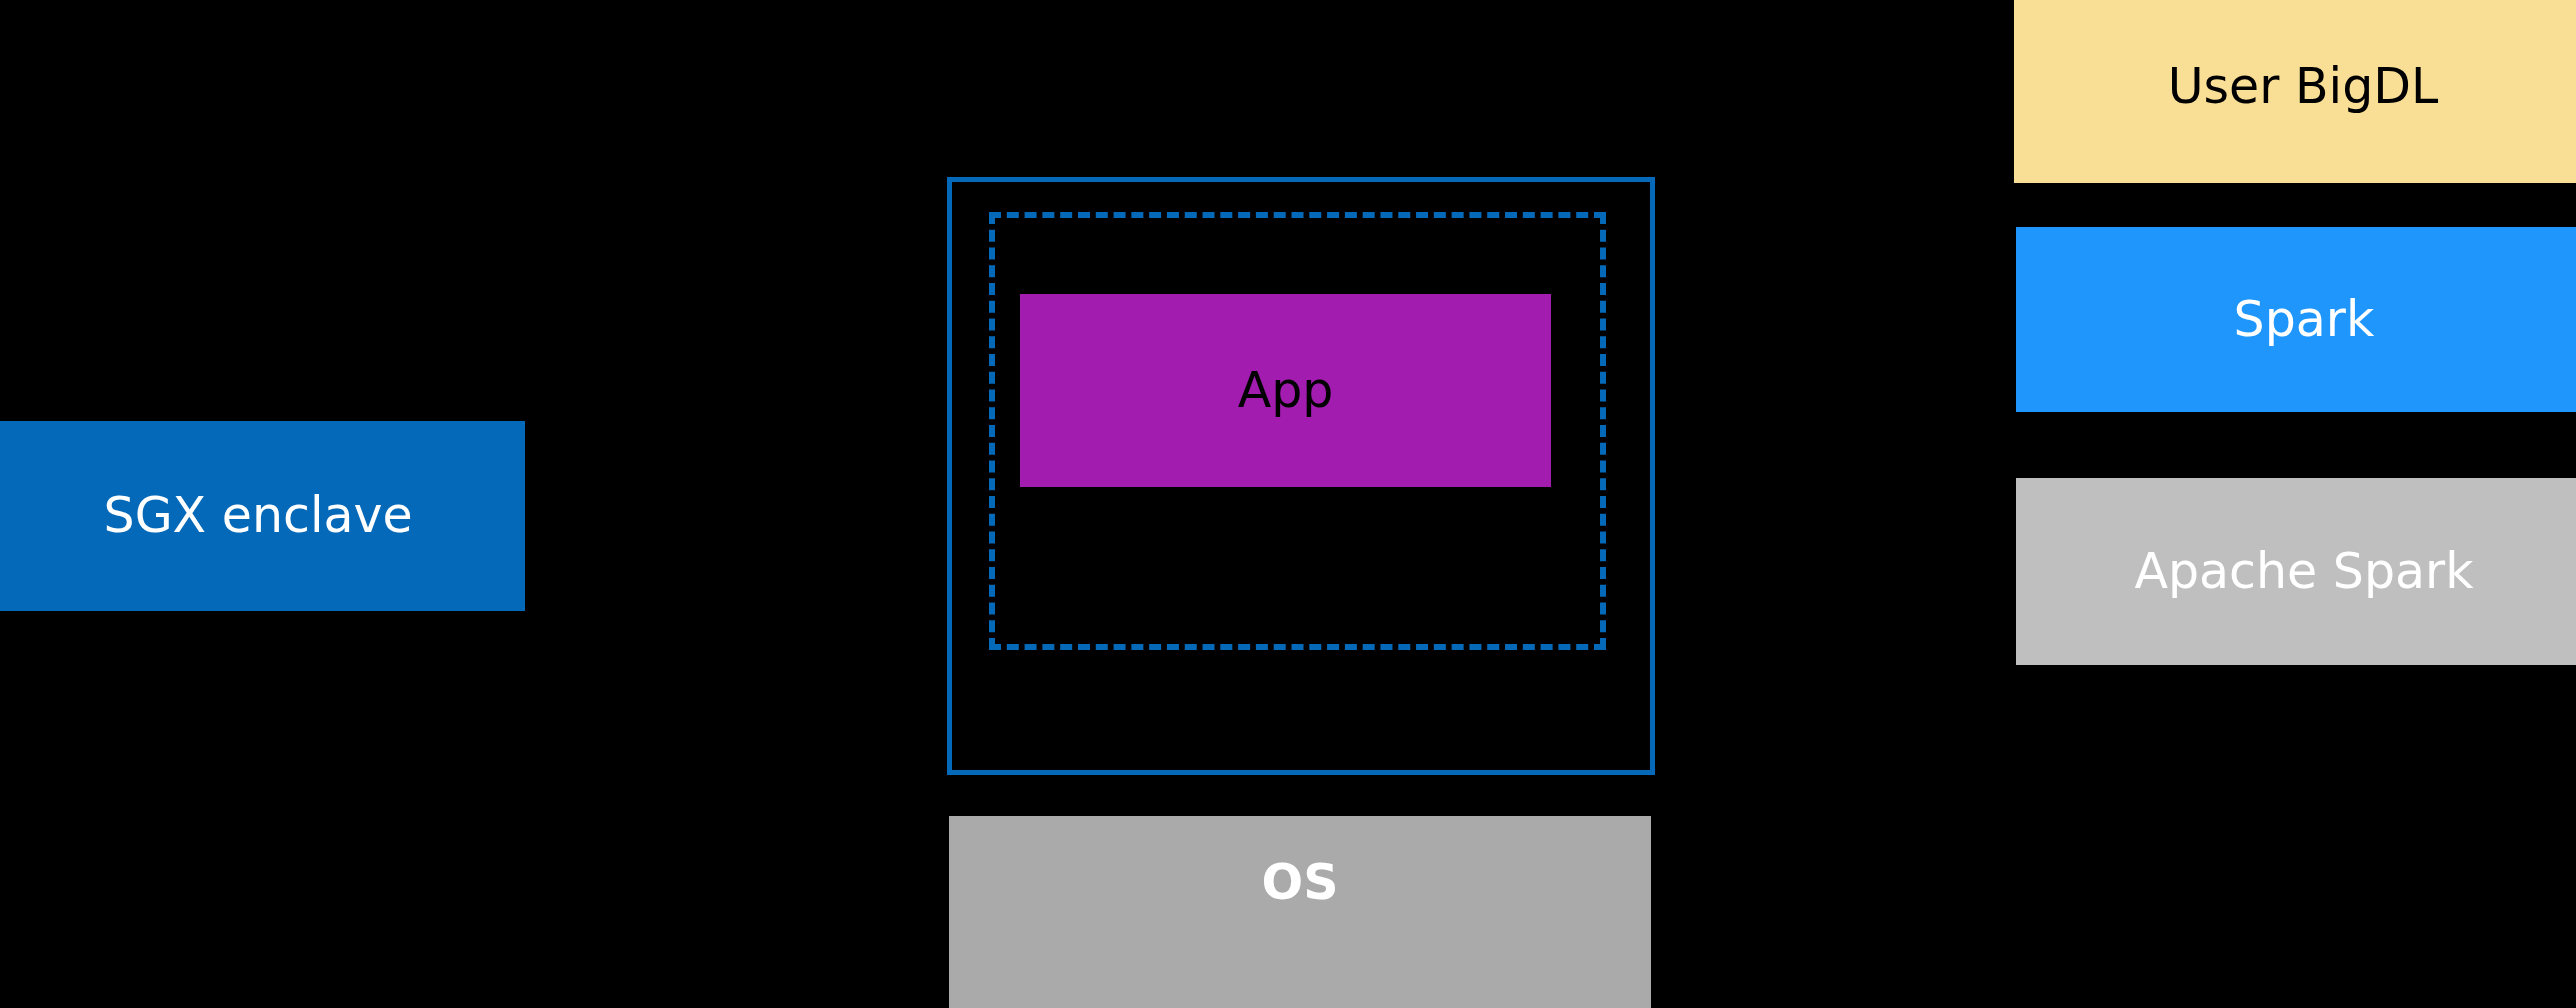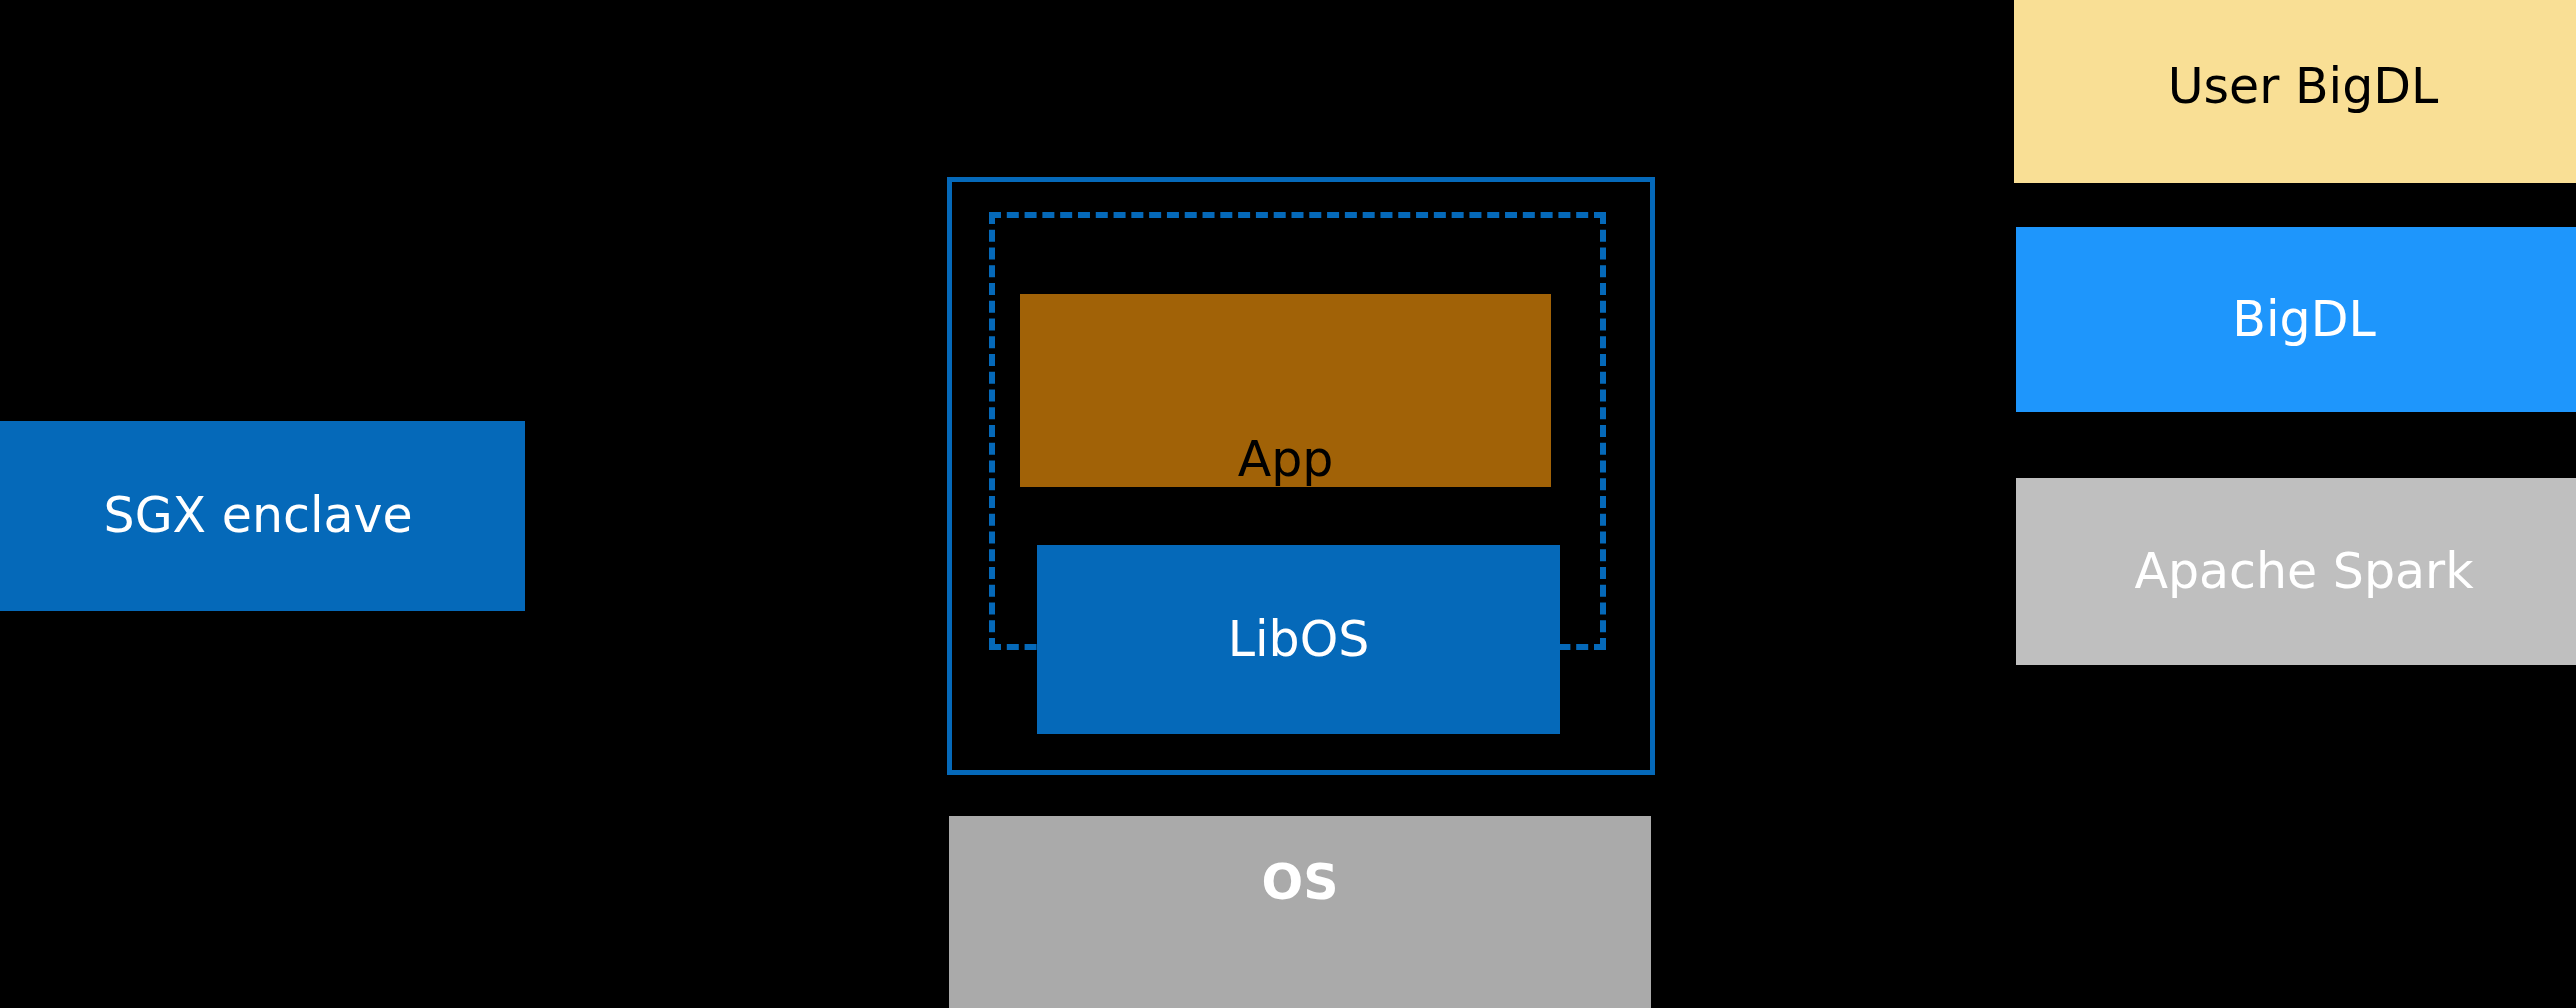--- a/index.html
+++ b/index.html
@@ -66,24 +66,23 @@
     border: 6.7px dashed #0569B9;
     box-sizing: border-box;
     background: transparent;
   }
 
   #app-box {
     left: 1020px;
     top: 294px;
     width: 531px;
     height: 193px;
-    background: #a16207;
+    background: #a21caf;
     color: #000000;
     font-size: 49px;
-    align-items: flex-end;
   }
 
   #libos-box {
     left: 1037px;
     top: 545px;
     width: 523px;
     height: 189px;
     background: #0569B9;
     color: #FFFFFF;
     font-size: 49px;
@@ -173,34 +172,31 @@
   </div>
 
   <div id="enclave-outline"></div>
 
   <div id="libos-dashed-outline"></div>
 
   <div class="box" id="app-box">
     <span class="box-label">App</span>
   </div>
 
-  <div class="box" id="libos-box">
-    <span class="box-label">LibOS</span>
-  </div>
 
   <div class="box" id="os-box">
     <span class="box-label">OS</span>
   </div>
 
   <div class="box" id="user-apps-box">
     <span class="box-label">User BigDL</span>
   </div>
 
   <div class="box" id="bigdl-box">
-    <span class="box-label">BigDL</span>
+    <span class="box-label">Spark</span>
   </div>
 
   <div class="box" id="apache-spark-box">
     <span class="box-label">Apache Spark</span>
   </div>
 
 </div>
 
 
 </body></html>

